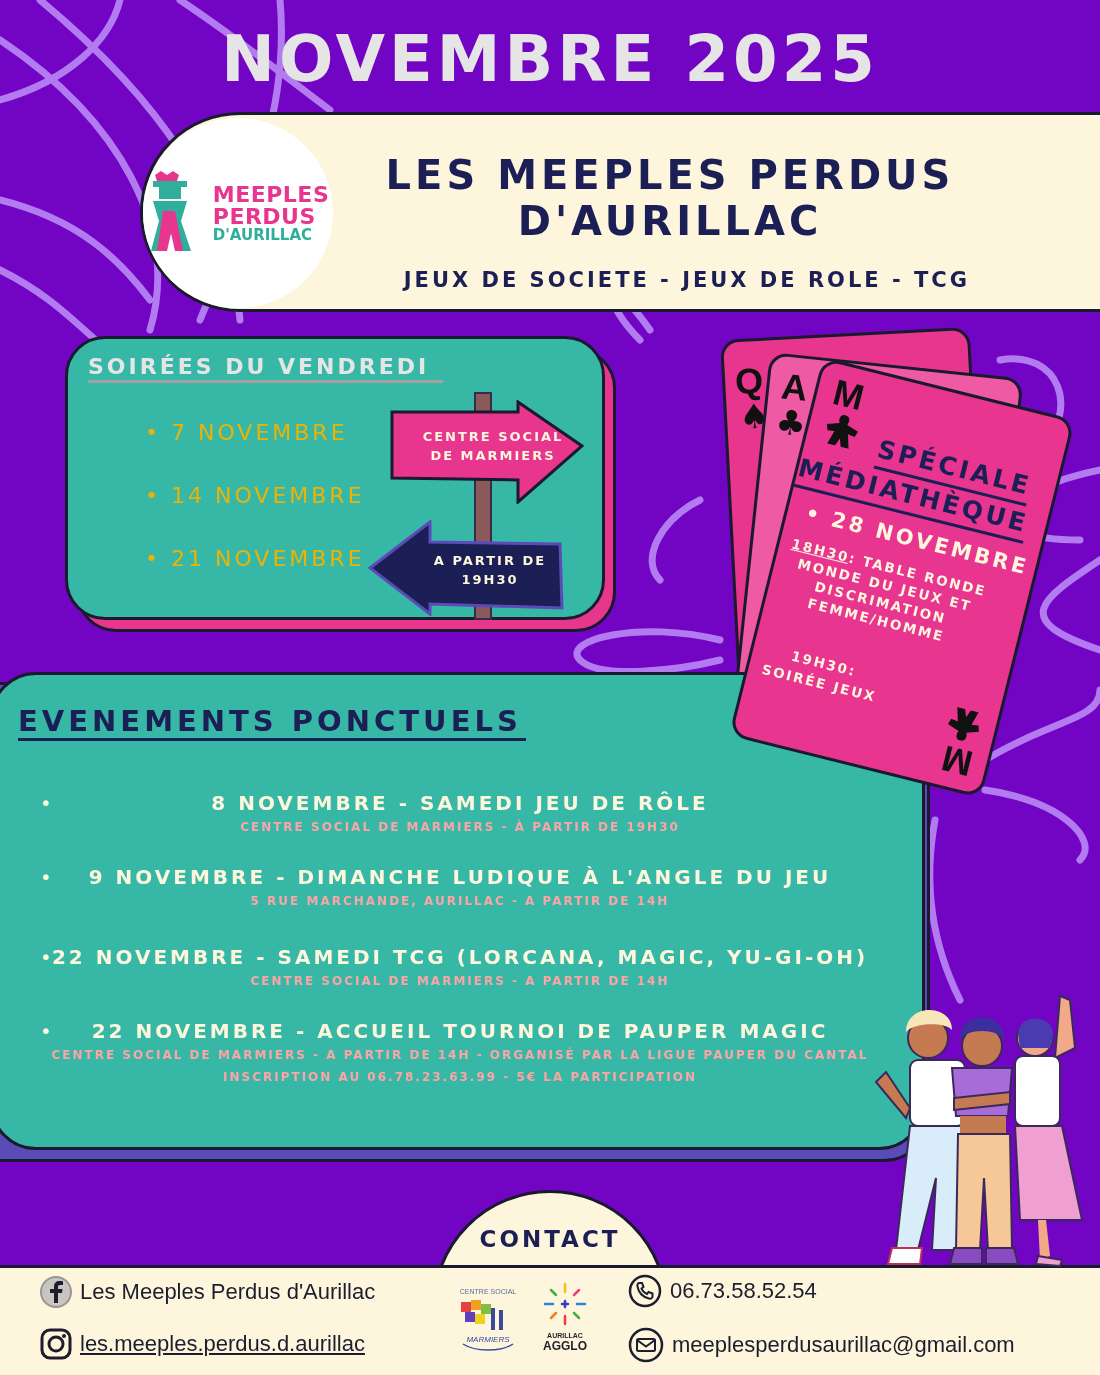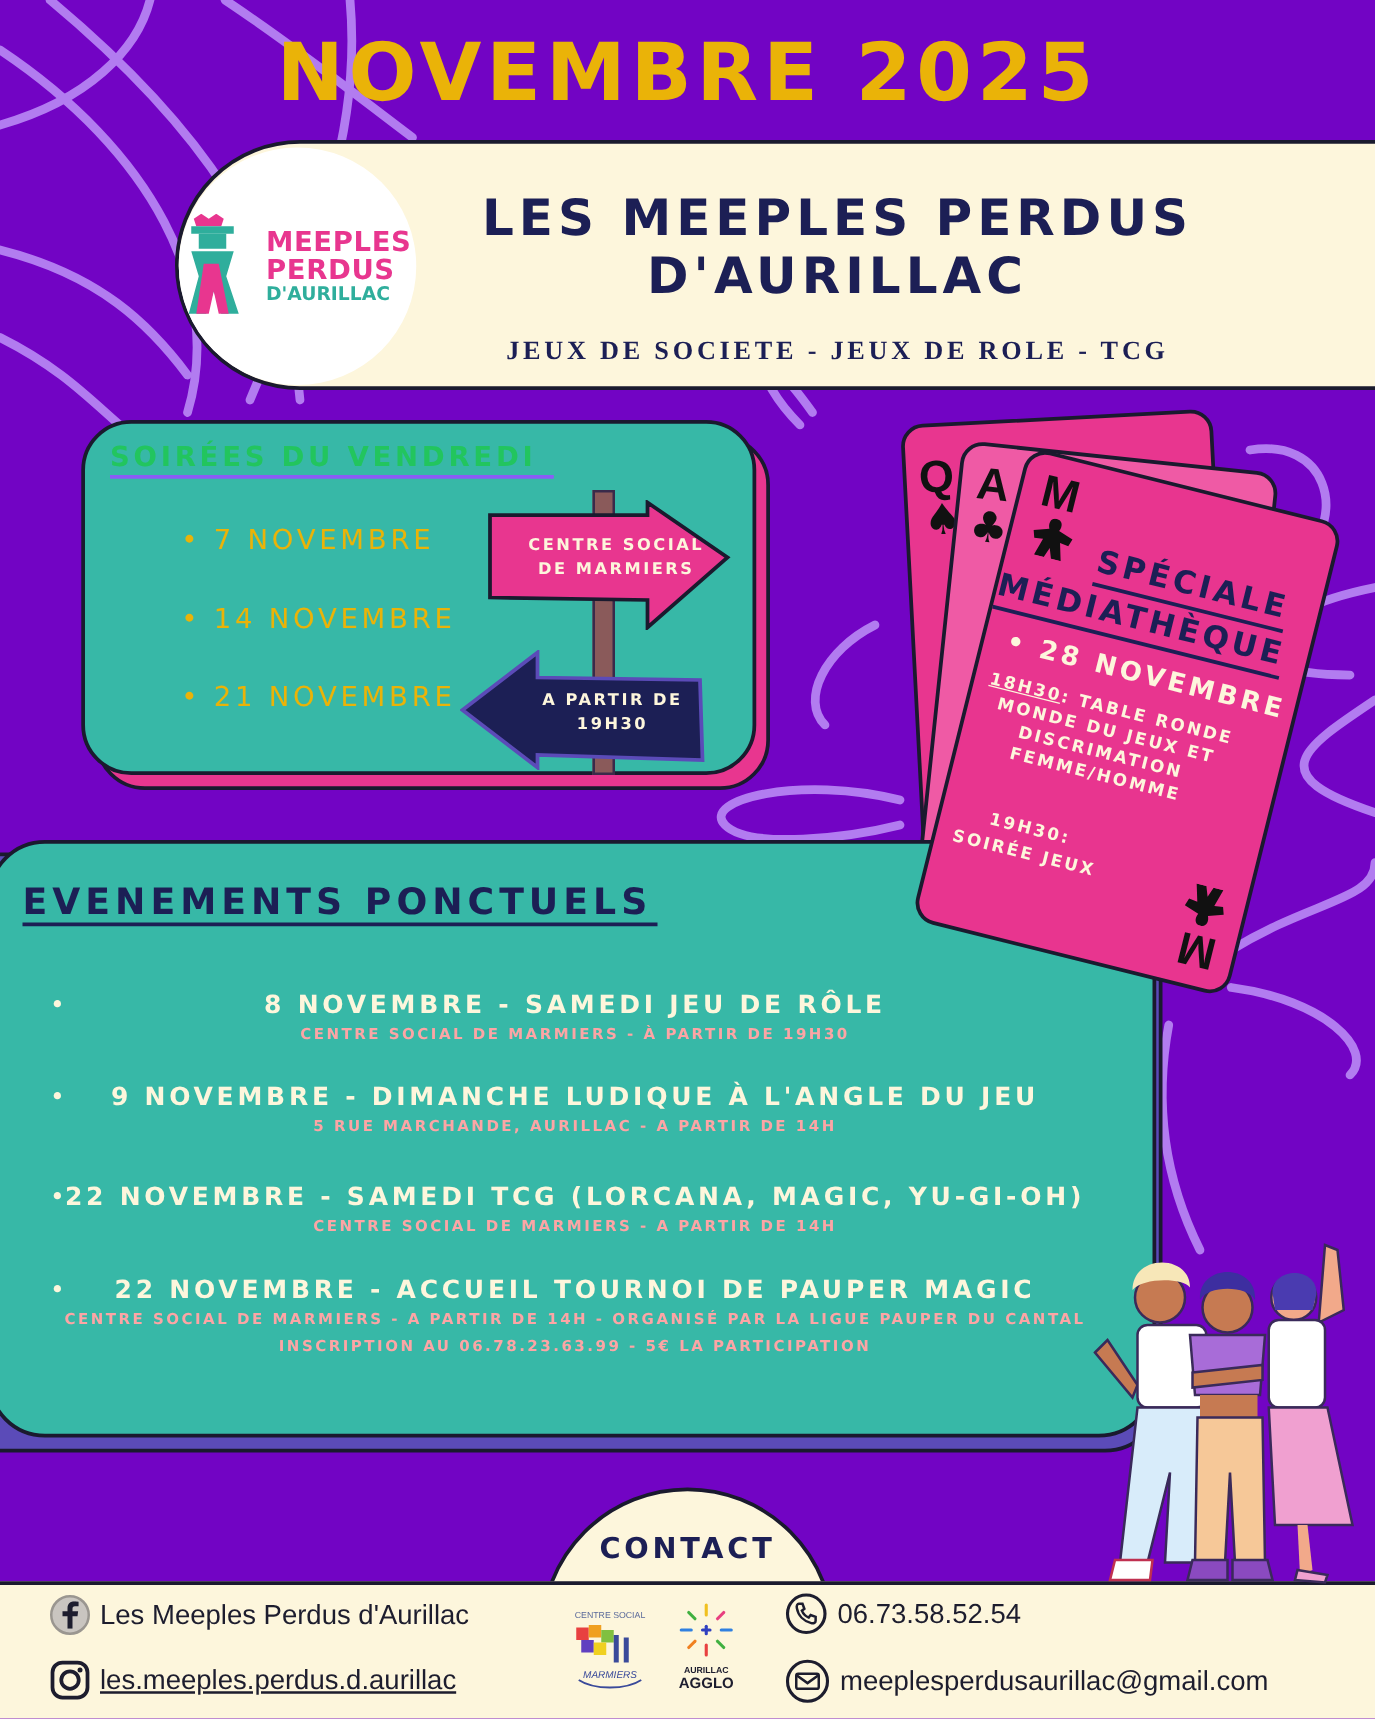--- a/index.html
+++ b/index.html
@@ -9,21 +9,21 @@
     font-family: "DejaVu Sans", sans-serif;
     position: relative;
   }
   .bg-lines { position: absolute; inset: 0; z-index: 0; }
   .abs { position: absolute; }
 
   
   .top-title {
     position: absolute; left: 0; right: 0; top: 22px;
     text-align: center; z-index: 2;
-    color: #eab308; font-weight: 900; font-size: 64px; letter-spacing: 4px;
+    color: #e5e5e5; font-weight: 900; font-size: 64px; letter-spacing: 4px;
     font-family: "DejaVu Sans", sans-serif;
   }
 
   
   .banner {
     position: absolute; left: 140px; top: 112px; width: 975px; height: 200px;
     background: #fdf6dc; border: 3px solid #1a1a2e;
     border-radius: 100px 0 0 100px; z-index: 2;
   }
   .logo-circle {
@@ -36,36 +36,36 @@
   .logo-text { display: flex; flex-direction: column; line-height: 1; }
   .logo-text .l1, .logo-text .l2 { color: #e8368f; font-weight: 900; font-size: 22px; letter-spacing: 0.5px; }
   .logo-text .l3 { color: #2fae9c; font-weight: 900; font-size: 15px; }
   .banner-title {
     position: absolute; left: 370px; top: 152px; width: 600px; z-index: 3;
     text-align: center; color: #1c1f55; font-weight: 900; font-size: 40px;
     line-height: 46px; letter-spacing: 4px;
   }
   .banner-sub {
     position: absolute; left: 370px; top: 268px; width: 600px; z-index: 3;
-    text-align: center; color: #1c1f55; font-weight: 900; font-size: 21px; letter-spacing: 3px; font-family: Liberation Serif, serif;
+    text-align: right; color: #1c1f55; font-weight: 900; font-size: 21px; letter-spacing: 3px;
   }
 
   
   .friday-shadow {
     position: absolute; left: 76px; top: 348px; width: 540px; height: 284px;
     background: #e8368f; border: 3px solid #1a1a2e; border-radius: 40px; z-index: 2;
   }
   .friday-box {
     position: absolute; left: 65px; top: 336px; width: 540px; height: 284px;
     background: #37b8a7; border: 3px solid #1a1a2e; border-radius: 40px; z-index: 3;
   }
   .friday-title {
     position: absolute; left: 88px; top: 354px; z-index: 4;
-    color: #22c55e; font-weight: 900; font-size: 22px; letter-spacing: 3px;
-    border-bottom: 3px solid #8b5cf6; padding-right: 14px; padding-bottom: 1px;
+    color: #e5e5e5; font-weight: 900; font-size: 22px; letter-spacing: 3px;
+    border-bottom: 3px solid #a3a3a3; padding-right: 14px; padding-bottom: 1px;
   }
   .friday-date {
     position: absolute; left: 145px; z-index: 4;
     color: #eab308; font-weight: 400; font-size: 22px; letter-spacing: 3px;
   }
   .sign-post { position: absolute; left: 474px; top: 392px; width: 18px; height: 228px; background: #8a5a5a; border: 2px solid #3a2a4a; z-index: 4; }
   .sign-pink {
     position: absolute; left: 390px; top: 400px; width: 195px; height: 104px; z-index: 5;
   }
   .sign-navy { position: absolute; left: 368px; top: 520px; width: 196px; height: 96px; z-index: 5; }

